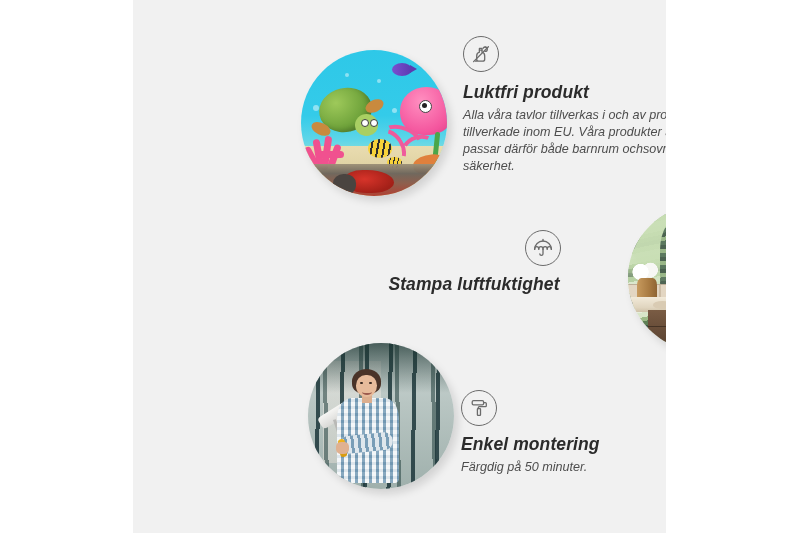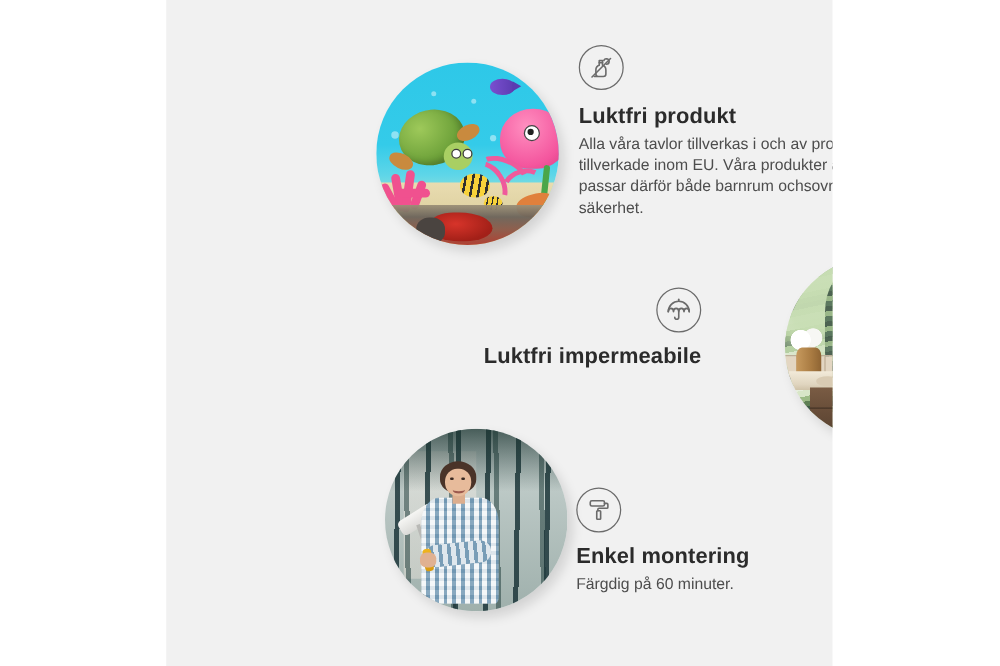--- a/index.html
+++ b/index.html
@@ -288,21 +288,21 @@
     position:absolute;left:21%;top:66%;width:5%;height:12%;
     background:linear-gradient(180deg,#f0b51f,#d79a10);border-radius:3px;
     transform:rotate(-10deg);
   }
   .fo-hand{
     position:absolute;left:19%;top:68%;width:9%;height:8%;
     background:#e0b191;border-radius:40%;
   }
 
   
-  .feature { position: absolute; }
+  .feature { position: absolute; font-style: italic; }
 
   .icon-circle {
     width: 34px; height: 34px;
     border: 1.6px solid #6b6b6b;
     border-radius: 50%;
     display: flex; align-items: center; justify-content: center;
   }
   .icon-circle svg { display: block; }
 
   .feature h3 {
@@ -446,29 +446,29 @@
 
     <div class="feature" id="feature-waterproof">
       <div class="icon-circle">
         <svg width="24" height="24" viewBox="0 0 24 24" fill="none" stroke="#6b6b6b" stroke-width="1.3" stroke-linecap="round" stroke-linejoin="round">
           <path d="M3.6 13.4c0-4.6 3.8-8.4 8.4-8.4s8.4 3.8 8.4 8.4"></path>
           <path d="M3.6 13.4c0-1.5 0.9-2.7 2.1-2.7s2.1 1.2 2.1 2.7c0-1.5 0.9-2.7 2.1-2.7s2.1 1.2 2.1 2.7c0-1.5 0.9-2.7 2.1-2.7s2.1 1.2 2.1 2.7c0-1.5 0.9-2.7 2.1-2.7s2.1 1.2 2.1 2.7"></path>
           <line x1="12" y1="5" x2="12" y2="3.4"></line>
           <path d="M12 13.4v4.4c0 0.9-0.7 1.6-1.6 1.6s-1.6-0.7-1.6-1.6"></path>
         </svg>
       </div>
-      <h3>Luktfri impermeabile</h3>
+      <h3>Stampa luftfuktighet</h3>
     </div>
 
     <div class="feature" id="feature-assembly">
       <div class="icon-circle">
         <svg width="24" height="24" viewBox="0 0 24 24" fill="none" stroke="#6b6b6b" stroke-width="1.3" stroke-linecap="round" stroke-linejoin="round">
           <rect x="5.2" y="4.6" width="11.4" height="4.2" rx="1.3"></rect>
           <path d="M16.6 6.7h1.8c0.5 0 0.9 0.4 0.9 0.9v2.1c0 0.5-0.4 0.9-0.9 0.9h-6.2c-0.5 0-0.9 0.4-0.9 0.9v1.1"></path>
           <rect x="10.4" y="12.6" width="3.1" height="6.8" rx="0.6"></rect>
         </svg>
       </div>
       <h3>Enkel montering</h3>
-      <p>Färgdig på 60 minuter.</p>
+      <p>Färgdig på 50 minuter.</p>
     </div>
 
   </div>
 </div>
 
 </body></html>

